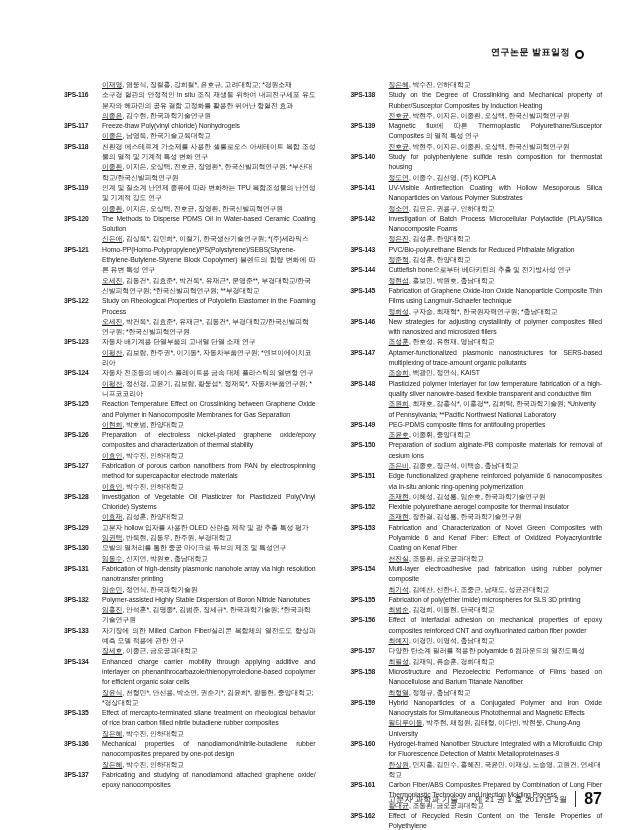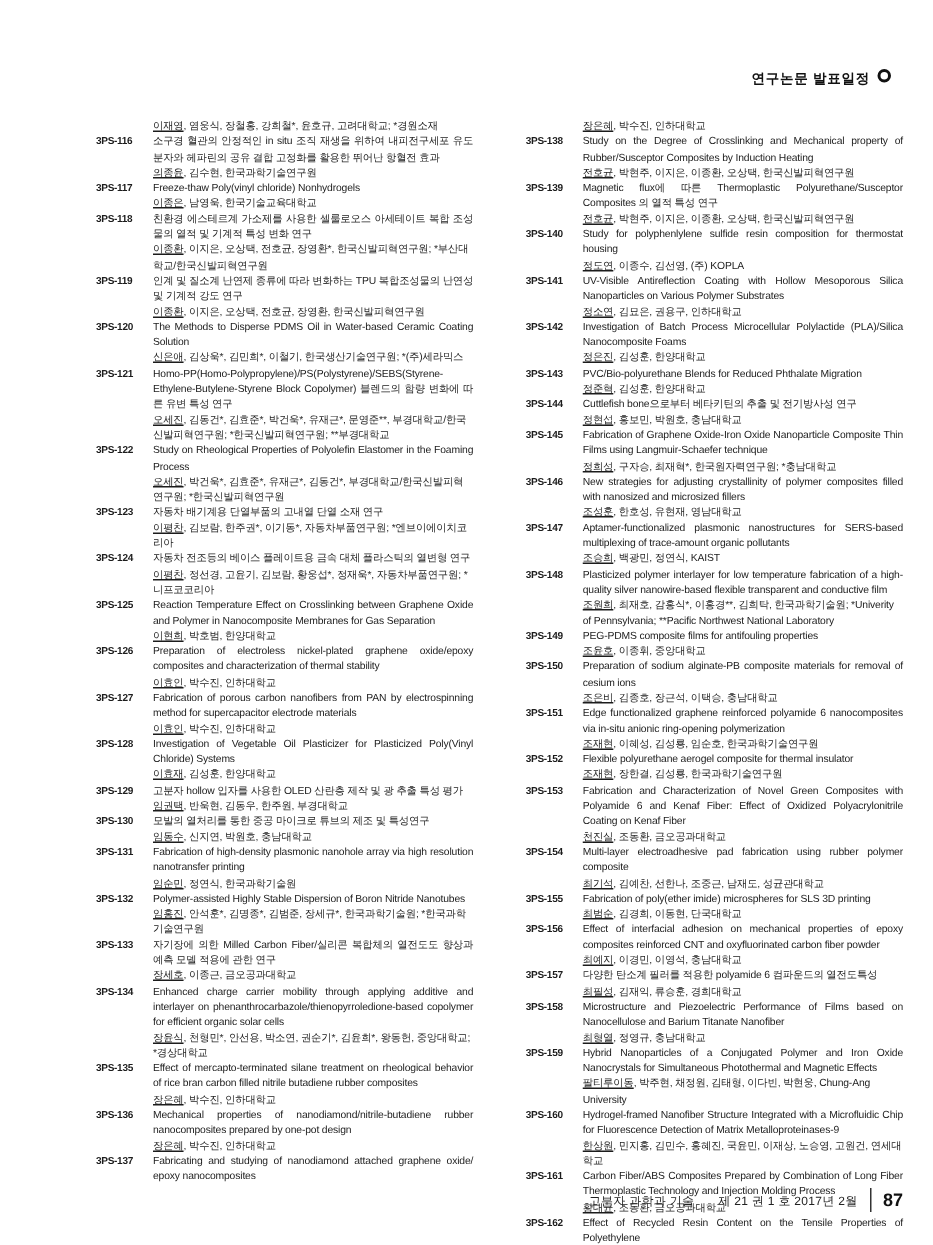--- a/index.html
+++ b/index.html
@@ -10,23 +10,23 @@
     height: 830px;
     margin: 0 auto;
     background: #ffffff;
     font-family: "Liberation Sans", "DejaVu Sans", sans-serif;
     color: #1c1c1c;
     overflow: hidden;
   }
   .header {
     position: absolute;
     top: 46px;
-    right: 28px;
+    right: 38px;
     display: flex;
-    align-items: flex-start;
+    align-items: flex-end;
     gap: 5px;
     margin-left: 46px;
   }
   .header-title {
     font-size: 9px;
     font-weight: bold;
     letter-spacing: 0.5px;
     color: #111;
   }
   .header-ring {
@@ -70,21 +70,21 @@
     position: absolute;
     bottom: 22px;
     right: 20px;
     display: flex;
     align-items: center;
     gap: 8px;
   }
   .footer-text { font-size: 8px; color: #222; letter-spacing: 0.2px; }
   .footer-issue { margin-left: 8px; }
   .footer-divider { width: 1px; height: 16px; background: #333; }
-  .footer-page { font-size: 12px; font-weight: bold; color: #111; text-align: right; }
+  .footer-page { font-size: 16px; font-weight: bold; color: #111; text-align: right; }
 </style>
 </head>
 <body>
 
 <div class="page">
 
   <div class="header">
     <span class="header-title">연구논문 발표일정</span>
     <span class="header-ring"></span>
   </div>

